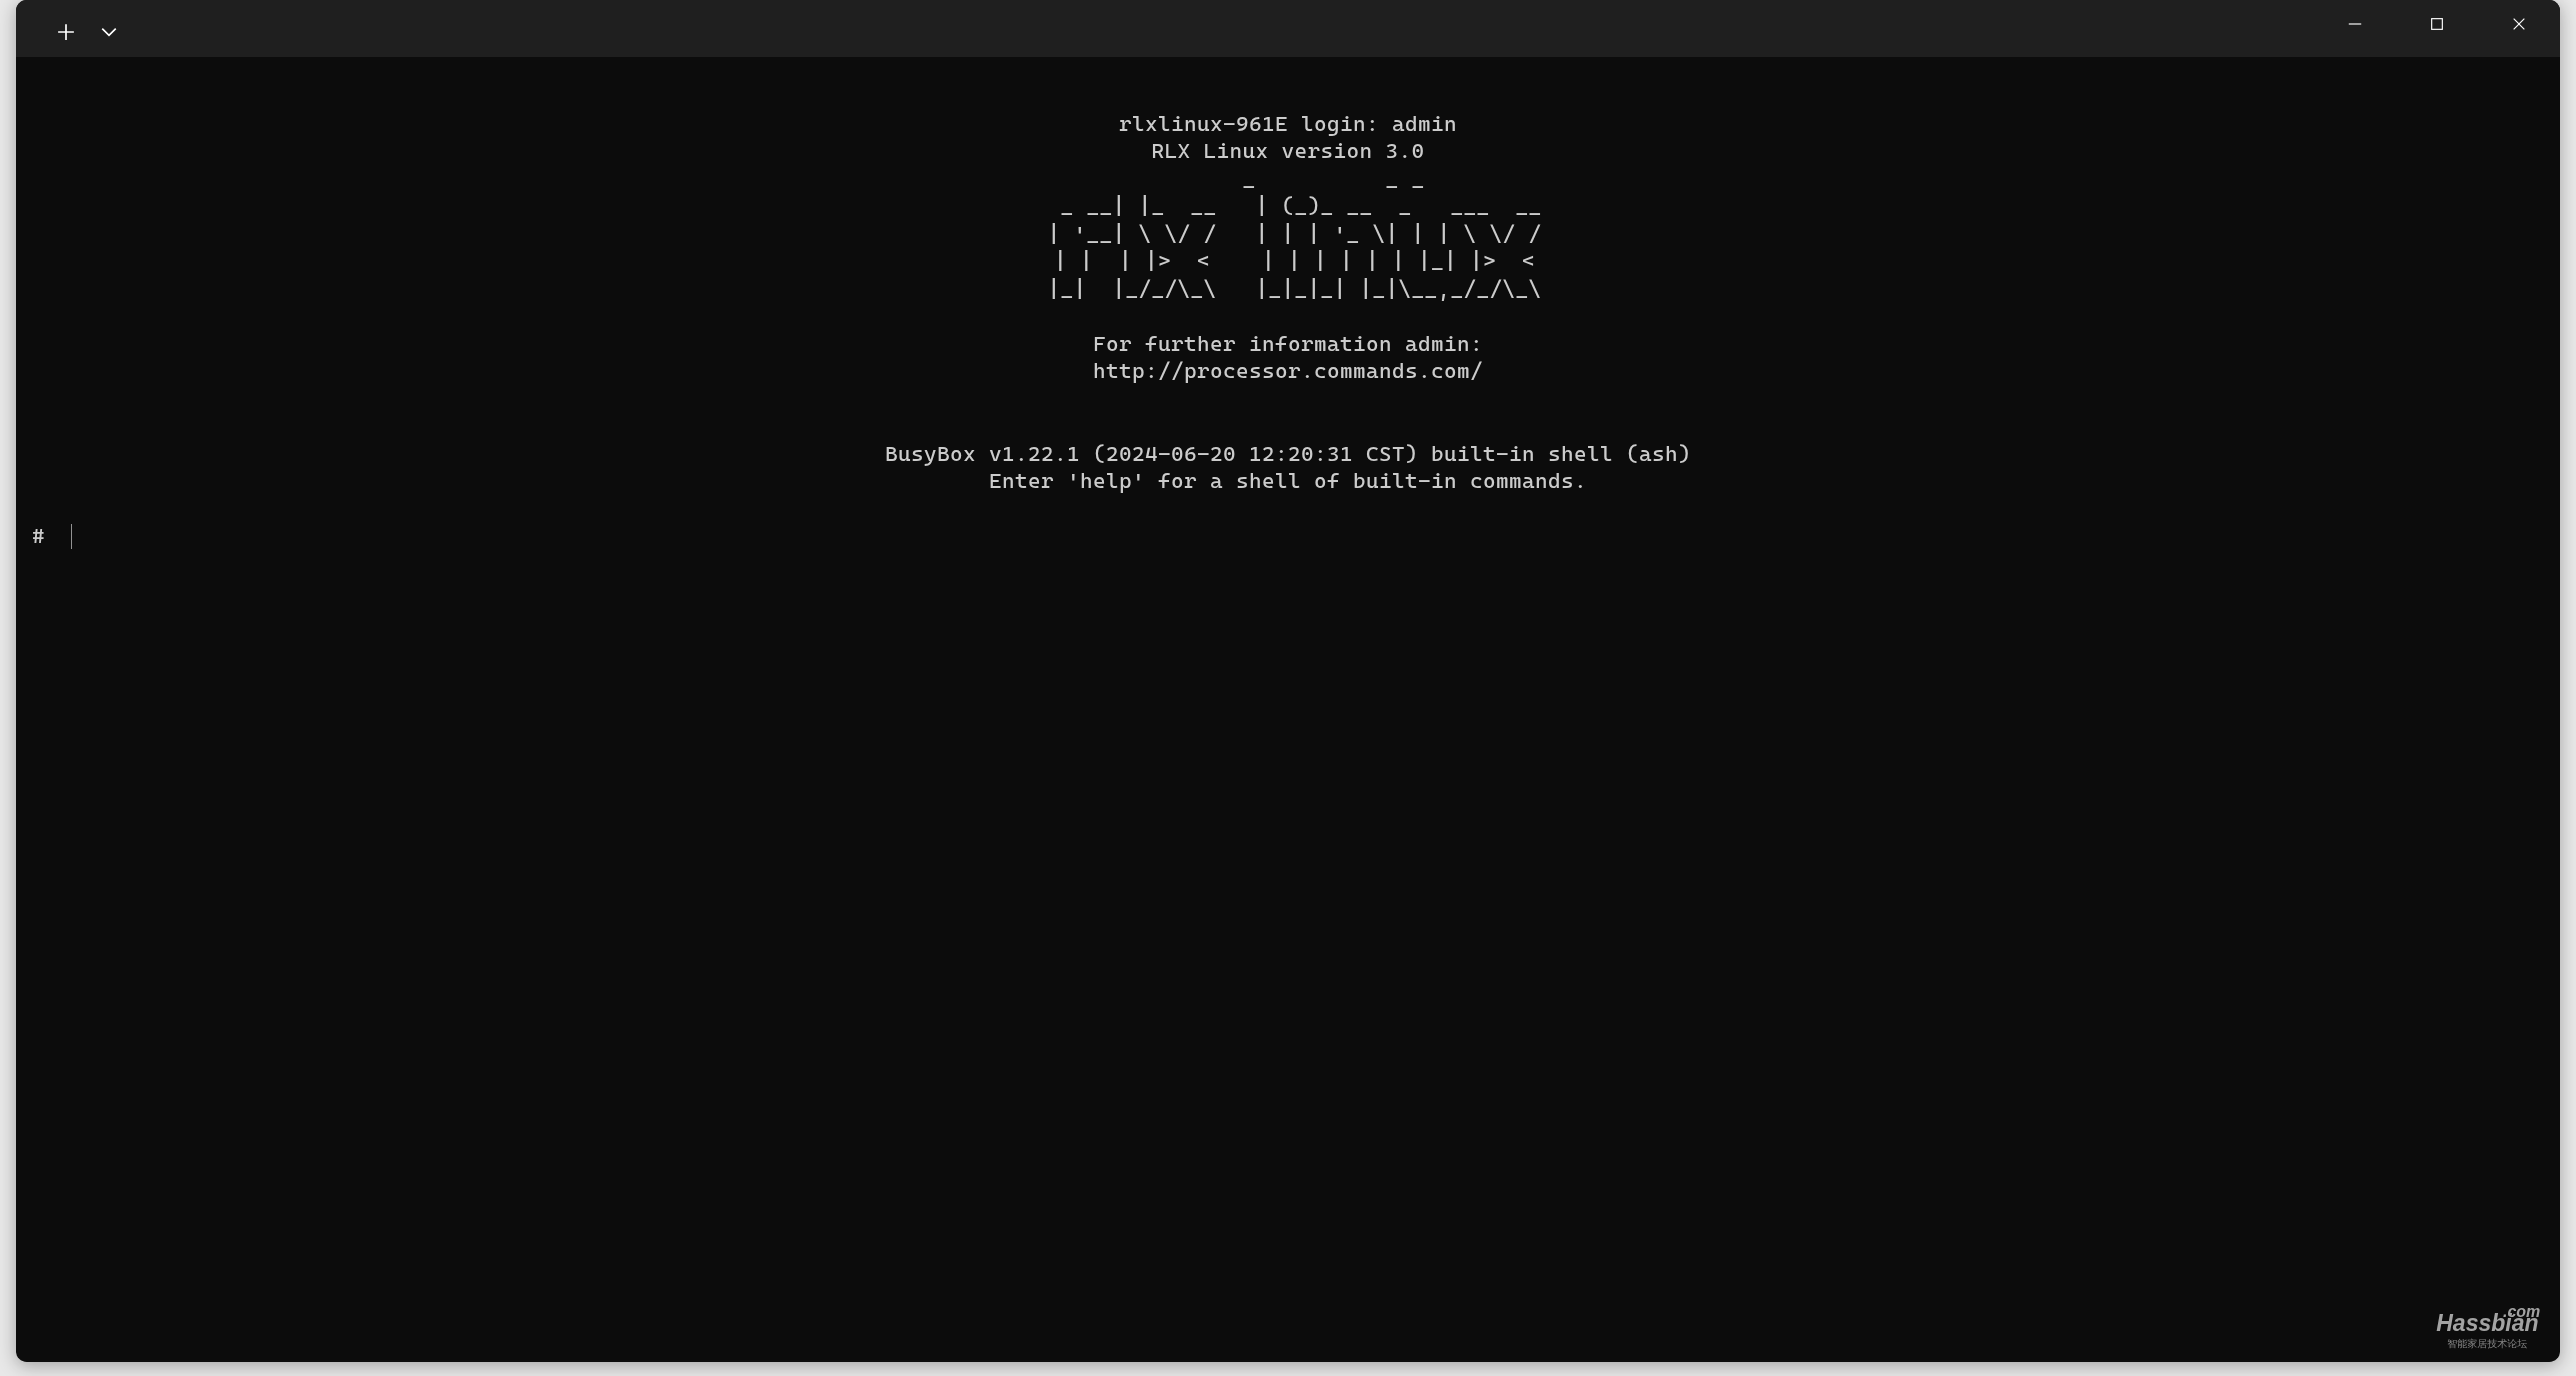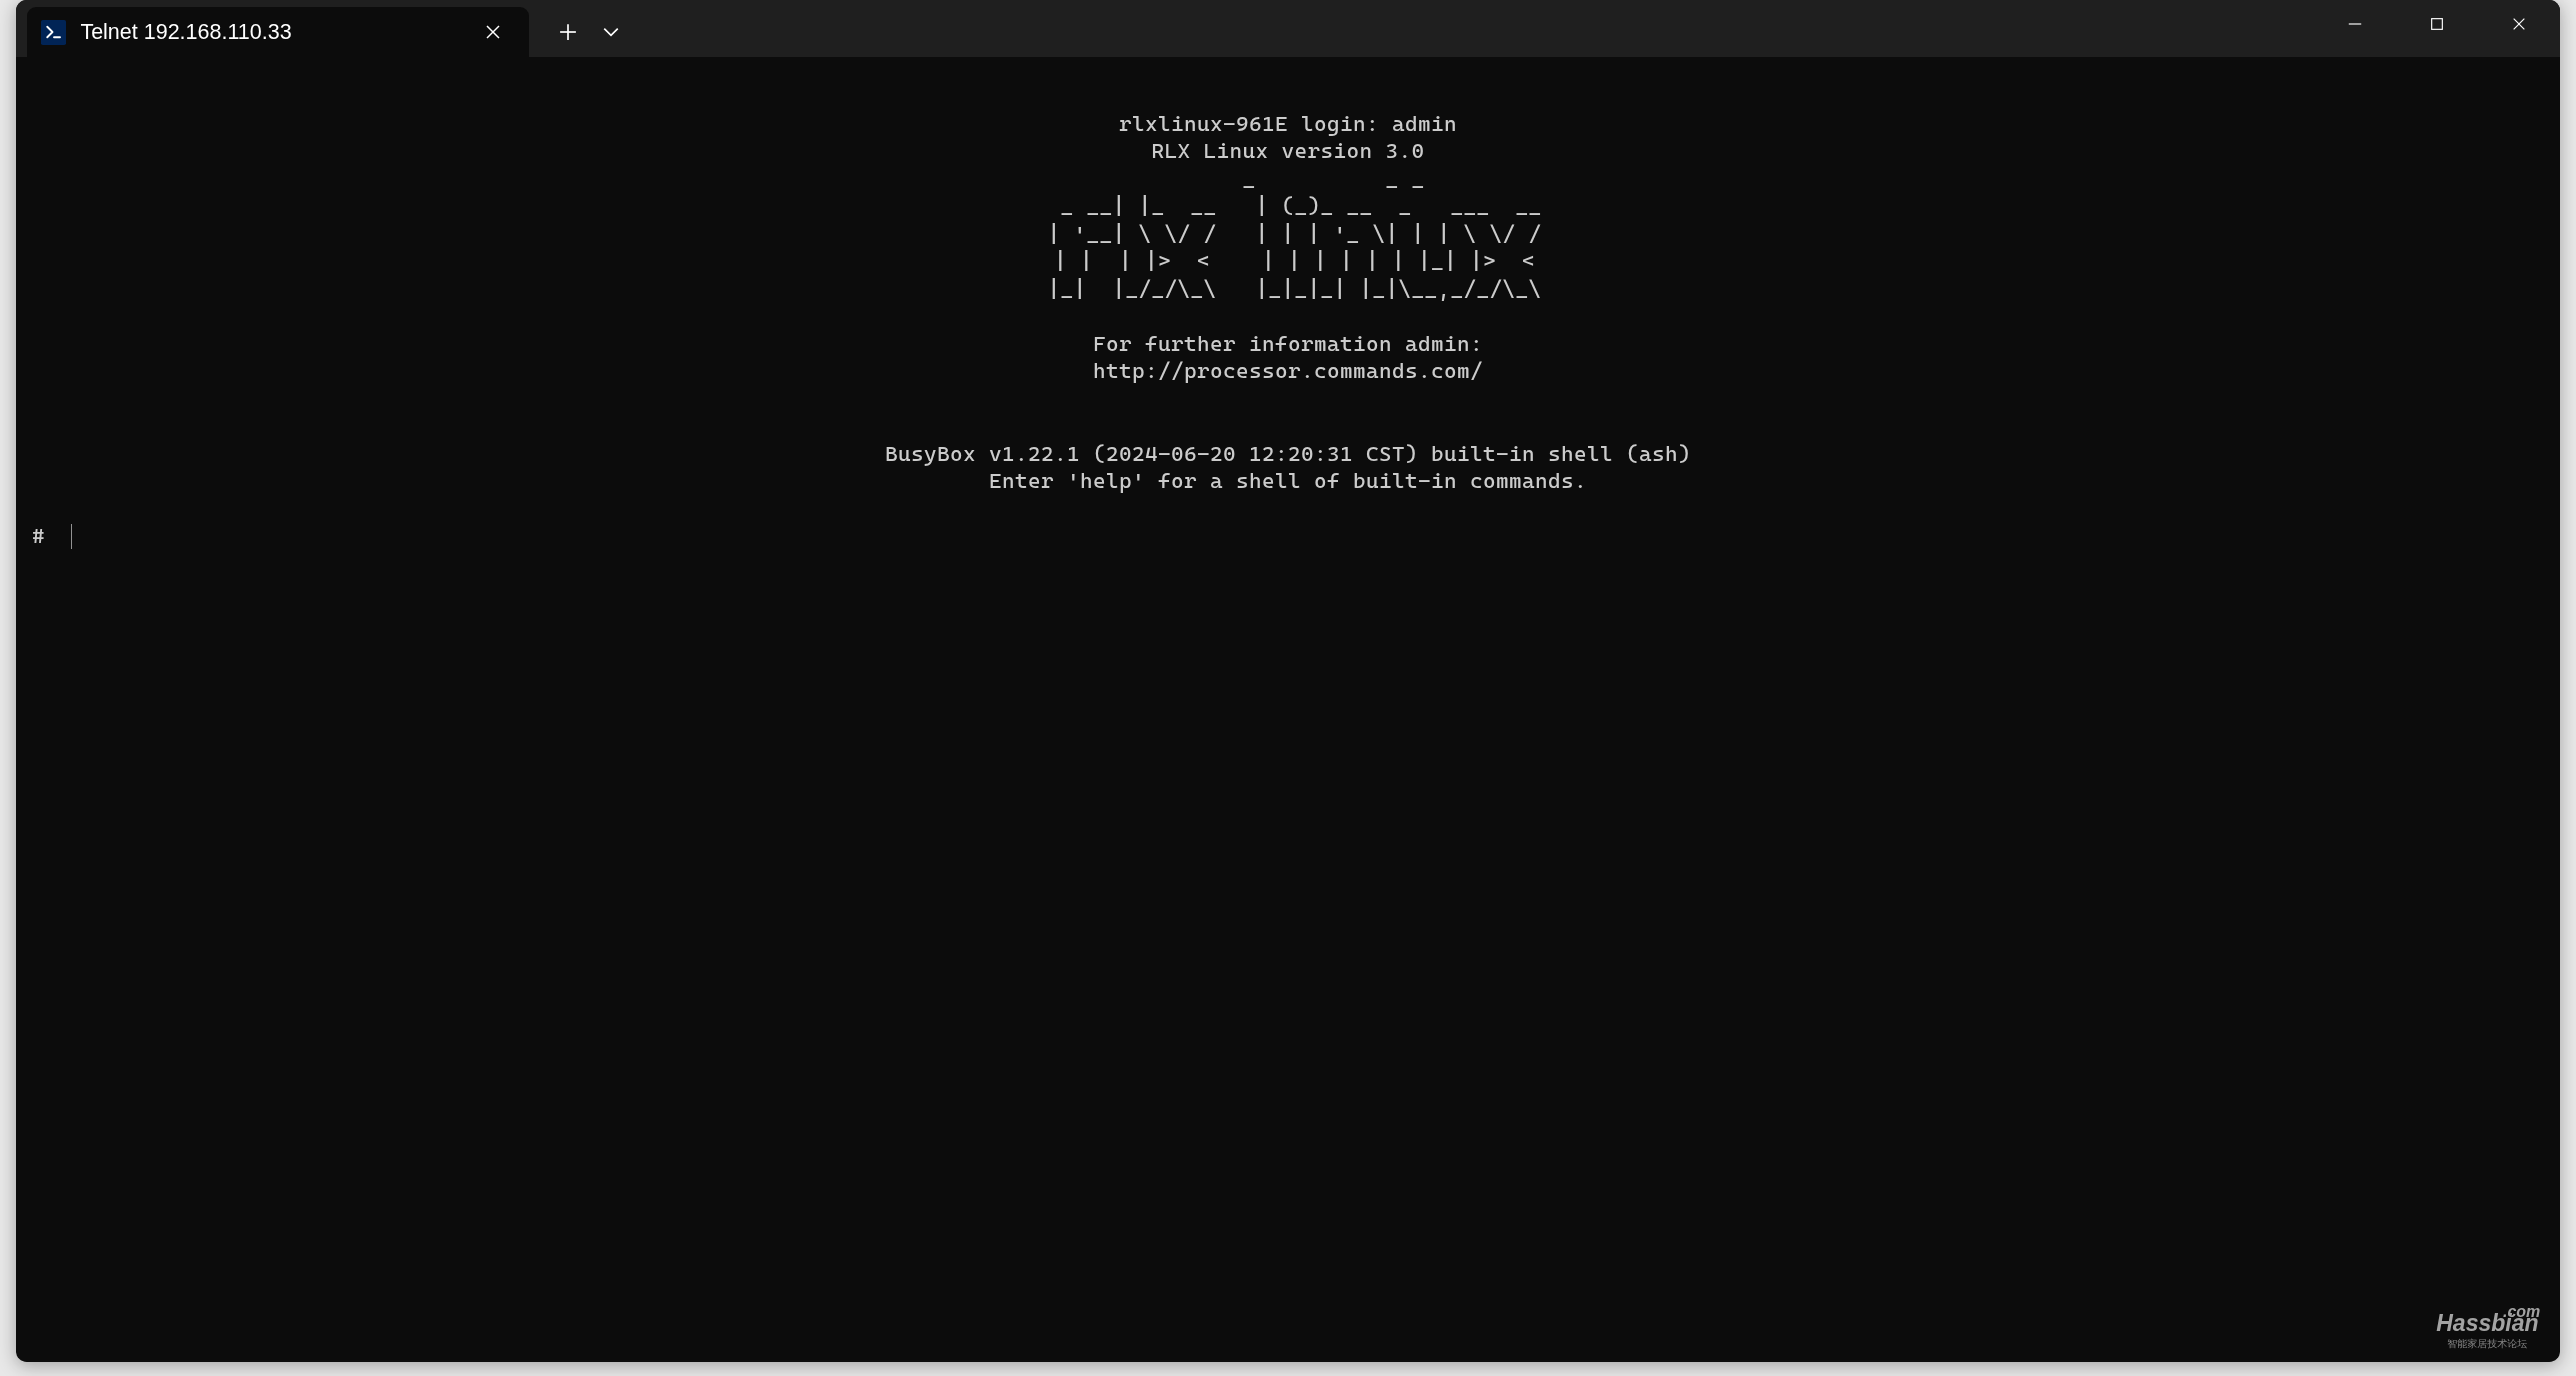--- a/index.html
+++ b/index.html
@@ -187,35 +187,20 @@
       font-size: 10px;
       opacity: 0.8;
     }
   </style>
 </head>
 <body>
 
 <div class="window">
   <div class="titlebar">
     <div class="tab-area">
-      <div class="tab">
-        <div class="tab-icon">
-          <svg viewBox="0 0 24 24">
-            <path d="M3 5 L10 12 L3 19" stroke="#ffffff" stroke-width="2.5" fill="none" stroke-linecap="round" stroke-linejoin="round"></path>
-            <line x1="12" y1="19" x2="20" y2="19" stroke="#ffffff" stroke-width="2.5" stroke-linecap="round"></line>
-          </svg>
-        </div>
-        <span class="tab-title">Telnet 192.168.110.33</span>
-        <div class="tab-close">
-          <svg viewBox="0 0 16 16">
-            <line x1="2" y1="2" x2="14" y2="14" stroke-width="1.5"></line>
-            <line x1="14" y1="2" x2="2" y2="14" stroke-width="1.5"></line>
-          </svg>
-        </div>
-      </div>
       <div class="new-tab">
         <svg viewBox="0 0 16 16">
           <line x1="8" y1="1" x2="8" y2="15" stroke-width="1.5"></line>
           <line x1="1" y1="8" x2="15" y2="8" stroke-width="1.5"></line>
         </svg>
       </div>
       <div class="dropdown-btn">
         <svg viewBox="0 0 16 16">
           <path d="M2 5 L8 11 L14 5" stroke-width="1.5"></path>
         </svg>

